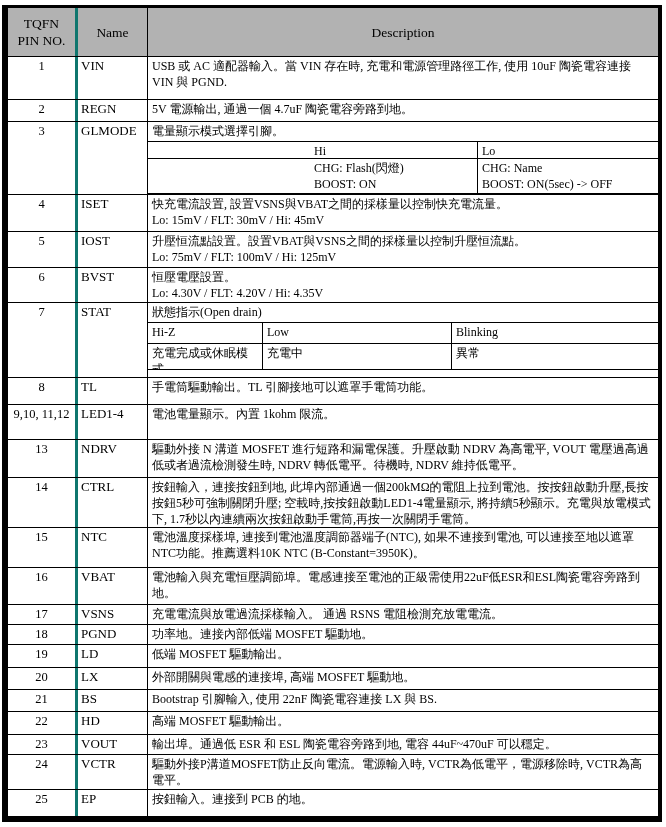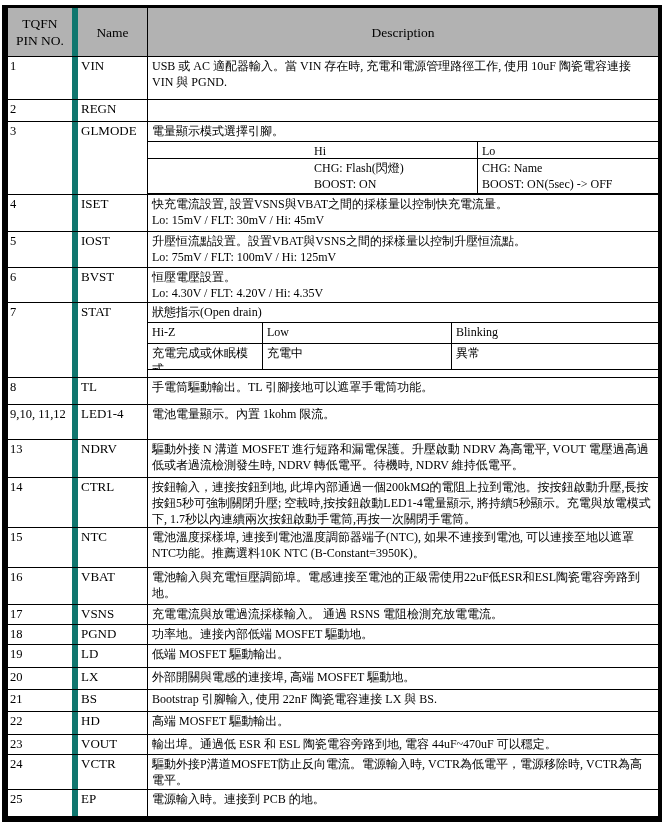--- a/index.html
+++ b/index.html
@@ -3,22 +3,22 @@
 <meta charset="utf-8">
 <style>
   html,body{margin:0;padding:0;background:#fff;}
   body{width:666px;height:827px;position:relative;overflow:hidden;
        font-family:"Liberation Serif","DejaVu Serif",serif;color:#000;}
   .wrap{position:absolute;left:2px;top:5px;width:660px;height:817px;
         box-sizing:border-box;border:solid #000;border-width:3px 4px 6px 6px;
         display:flex;flex-direction:column;background:#fff;}
   .row{display:flex;border-bottom:1px solid #000;box-sizing:border-box;flex:0 0 auto;overflow:hidden;}
   .row.last{border-bottom:none;flex:1 1 auto;}
-  .c1{width:70px;flex:0 0 70px;border-right:6px solid #0f766e;box-sizing:border-box;
-      padding:1px 2px;font-size:12.5px;line-height:16px;overflow:hidden;}
+  .c1{width:70px;flex:0 0 70px;border-right:3px solid #0f766e;box-sizing:border-box;
+      padding:1px 2px;font-size:12.5px;line-height:16px;overflow:hidden;text-align:center;}
   .c2{width:70px;flex:0 0 70px;border-right:1px solid #000;box-sizing:border-box;
       padding:1px 3px;font-size:13px;line-height:16px;overflow:hidden;}
   .c3{flex:1 1 auto;box-sizing:border-box;padding:1px 4px;font-size:12px;
       line-height:16px;overflow:hidden;}
   .hdr .c1,.hdr .c2,.hdr .c3{background:#b2b2b2;display:flex;flex-direction:column;
       align-items:center;justify-content:center;font-size:13.5px;line-height:17px;padding:0;}
   .subcell{padding:0;display:flex;flex-direction:column;}
   .dline{padding:1px 4px;height:19px;box-sizing:border-box;}
   .stbl{display:flex;flex-direction:column;border-top:1px solid #000;box-sizing:border-box;}
   .srow{display:flex;border-bottom:1px solid #000;box-sizing:border-box;overflow:hidden;}
@@ -48,20 +48,21 @@
 
   <div class="row" style="height:43px">
     <div class="c1">1</div>
     <div class="c2">VIN</div>
     <div class="c3">USB 或 AC 適配器輸入。當 VIN 存在時, 充電和電源管理路徑工作, 使用 10uF 陶瓷電容連接 VIN 與 PGND.</div>
   </div>
 
   <div class="row" style="height:22px">
     <div class="c1">2</div>
     <div class="c2">REGN</div>
+    <div class="c3">5V 電源輸出, 通過一個 4.7uF 陶瓷電容旁路到地。</div>
   </div>
 
   <div class="row" style="height:73px">
     <div class="c1">3</div>
     <div class="c2">GLMODE</div>
     <div class="c3 subcell">
       <div class="dline">電量顯示模式選擇引腳。</div>
       <div class="stbl">
         <div class="srow" style="height:17px">
           <div class="scell g1">FLOAT</div>
@@ -213,16 +214,16 @@
 
   <div class="row" style="height:35px">
     <div class="c1">24</div>
     <div class="c2">VCTR</div>
     <div class="c3">驅動外接P溝道MOSFET防止反向電流。電源輸入時, VCTR為低電平，電源移除時, VCTR為高電平。</div>
   </div>
 
   <div class="row last">
     <div class="c1">25</div>
     <div class="c2">EP</div>
-    <div class="c3">電源輸入時。連接到 PCB 的地。</div>
+    <div class="c3">按鈕輸入。連接到 PCB 的地。</div>
   </div>
 
 </div>
 
 </body></html>

